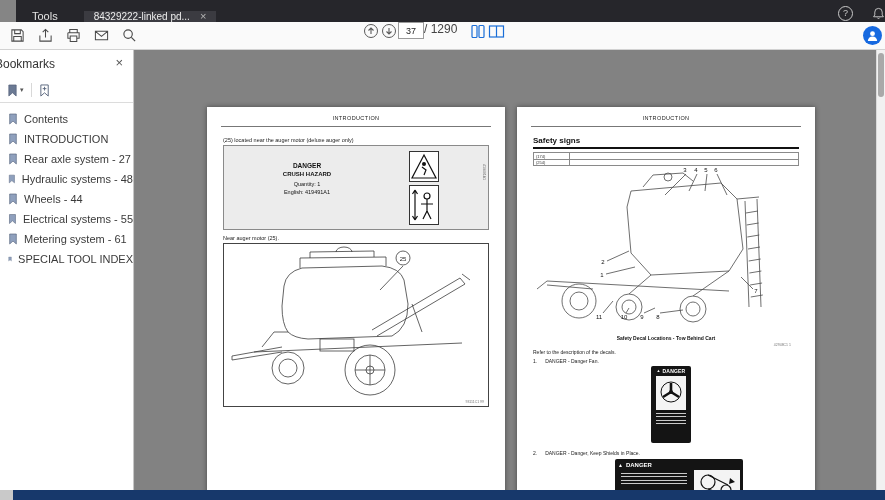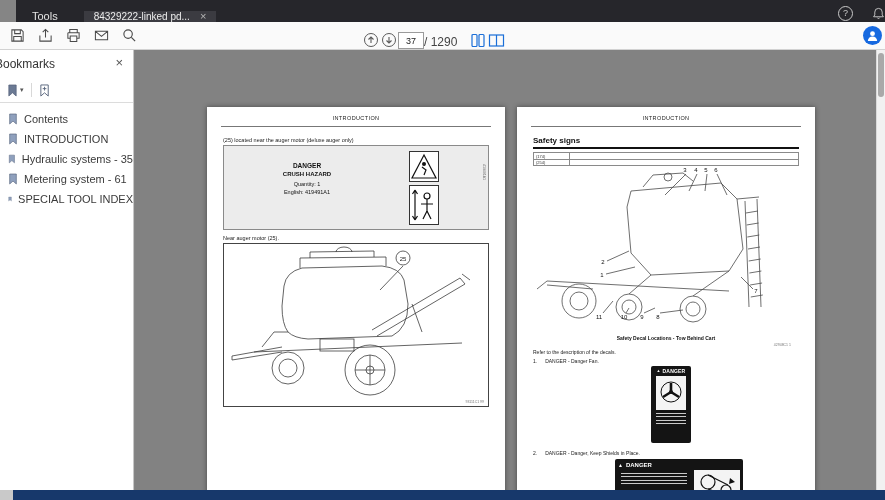--- a/index.html
+++ b/index.html
@@ -9,21 +9,21 @@
   .tabbar{position:absolute;top:0;left:16px;width:885px;height:22px;background:#26262b;display:flex;align-items:flex-end;z-index:6;}
   .tools-tab{display:flex;align-items:center;padding:0 16px;color:#e3e3e3;font-size:11px;cursor:default;}
   .doc-tab{display:flex;align-items:center;gap:10px;background:#3b3b41;color:#ececec;font-size:10px;padding:0 10px;margin-left:10px;}
   .tab-close{color:#b5b5b5;font-size:11px;line-height:1;}
   .tab-right{margin-left:auto;display:flex;align-items:center;gap:16px;padding-right:14px;}
   .help-circle{width:13px;height:13px;border:1px solid #c9c9c9;border-radius:50%;color:#c9c9c9;font-size:9px;display:flex;align-items:center;justify-content:center;}
 
   
   .toolbar{position:absolute;top:22px;left:0;width:885px;height:28px;background:#fafafa;border-bottom:1px solid #d2d2d2;box-sizing:border-box;z-index:5;}
   .tb-left{position:absolute;left:8px;top:0;height:27px;display:flex;align-items:center;gap:10px;}
-  .tb-center{position:absolute;left:362px;top:0;height:27px;display:flex;align-items:flex-end;}
+  .tb-center{position:absolute;left:362px;top:0;height:27px;display:flex;align-items:flex-start;}
   .icon-btn{display:flex;align-items:center;justify-content:center;width:18px;height:18px;cursor:pointer;}
   .page-box{width:24px;height:15px;background:#fff;border:1px solid #9b9b9b;font-size:9px;color:#222;display:flex;align-items:center;justify-content:center;}
   .page-total{font-size:12px;color:#444;}
   .avatar{position:absolute;right:3px;top:4px;width:19px;height:19px;border-radius:50%;background:#1669e0;display:flex;align-items:center;justify-content:center;}
 
   
   .sidebar{position:absolute;left:0;top:50px;width:134px;height:440px;background:#ffffff;border-right:1px solid #c6c6c6;box-sizing:border-box;overflow:hidden;z-index:3;}
   .sb-head{position:relative;height:28px;display:flex;align-items:center;}
   .sb-title{font-size:12px;color:#333;margin-left:-5px;white-space:nowrap;}
   .sb-close{position:absolute;right:10px;top:5px;font-size:13px;color:#555;cursor:pointer;}
@@ -216,21 +216,39 @@
     <div class="sb-item">
       <svg width="10" height="12" viewBox="0 0 12 14">
           <path d="M2,1 h8 v12 l-4,-3.5 -4,3.5 z" fill="#8fa0bd" stroke="#5a6880" stroke-width=".8"></path>
         </svg>
       <span class="sb-item-label">INTRODUCTION</span>
     </div>
     <div class="sb-item">
       <svg width="10" height="12" viewBox="0 0 12 14">
           <path d="M2,1 h8 v12 l-4,-3.5 -4,3.5 z" fill="#8fa0bd" stroke="#5a6880" stroke-width=".8"></path>
         </svg>
-      <span class="sb-item-label">Hydraulic systems - 35</span>
+      <span class="sb-item-label">Rear axle system - 27</span>
+    </div>
+    <div class="sb-item">
+      <svg width="10" height="12" viewBox="0 0 12 14">
+          <path d="M2,1 h8 v12 l-4,-3.5 -4,3.5 z" fill="#8fa0bd" stroke="#5a6880" stroke-width=".8"></path>
+        </svg>
+      <span class="sb-item-label">Hydraulic systems - 48</span>
+    </div>
+    <div class="sb-item">
+      <svg width="10" height="12" viewBox="0 0 12 14">
+          <path d="M2,1 h8 v12 l-4,-3.5 -4,3.5 z" fill="#8fa0bd" stroke="#5a6880" stroke-width=".8"></path>
+        </svg>
+      <span class="sb-item-label">Wheels - 44</span>
+    </div>
+    <div class="sb-item">
+      <svg width="10" height="12" viewBox="0 0 12 14">
+          <path d="M2,1 h8 v12 l-4,-3.5 -4,3.5 z" fill="#8fa0bd" stroke="#5a6880" stroke-width=".8"></path>
+        </svg>
+      <span class="sb-item-label">Electrical systems - 55</span>
     </div>
     <div class="sb-item">
       <svg width="10" height="12" viewBox="0 0 12 14">
           <path d="M2,1 h8 v12 l-4,-3.5 -4,3.5 z" fill="#8fa0bd" stroke="#5a6880" stroke-width=".8"></path>
         </svg>
       <span class="sb-item-label">Metering system - 61</span>
     </div>
     <div class="sb-item">
       <svg width="10" height="12" viewBox="0 0 12 14">
           <path d="M2,1 h8 v12 l-4,-3.5 -4,3.5 z" fill="#8fa0bd" stroke="#5a6880" stroke-width=".8"></path>

